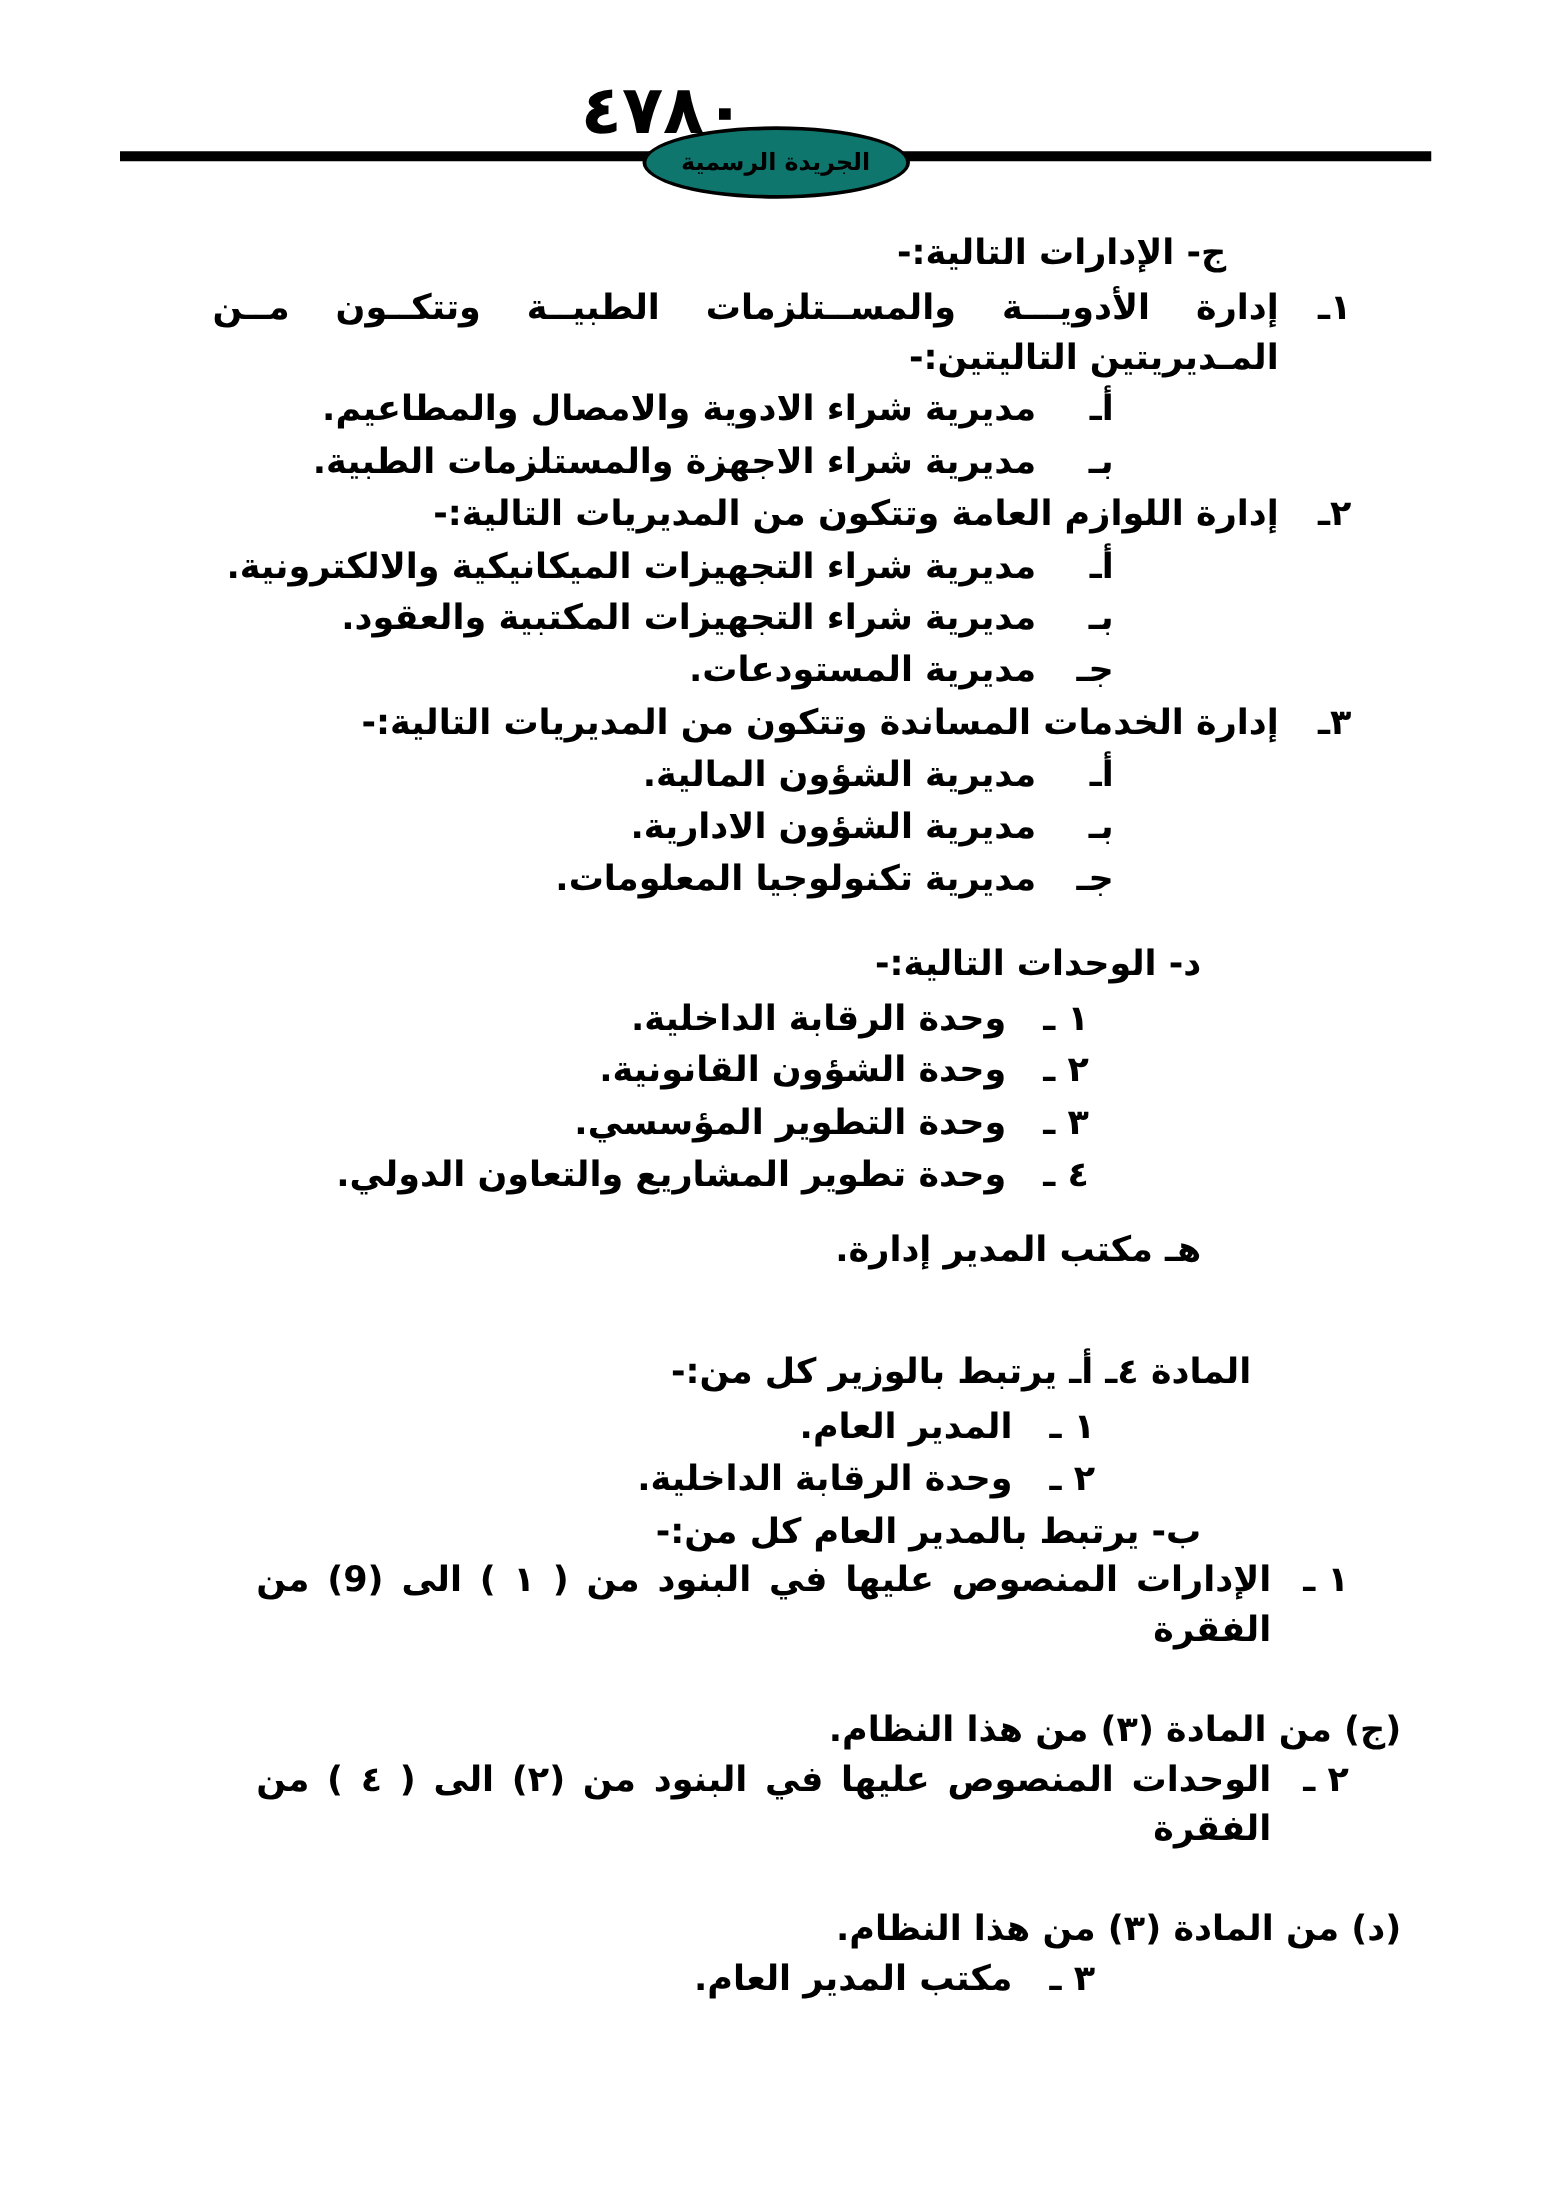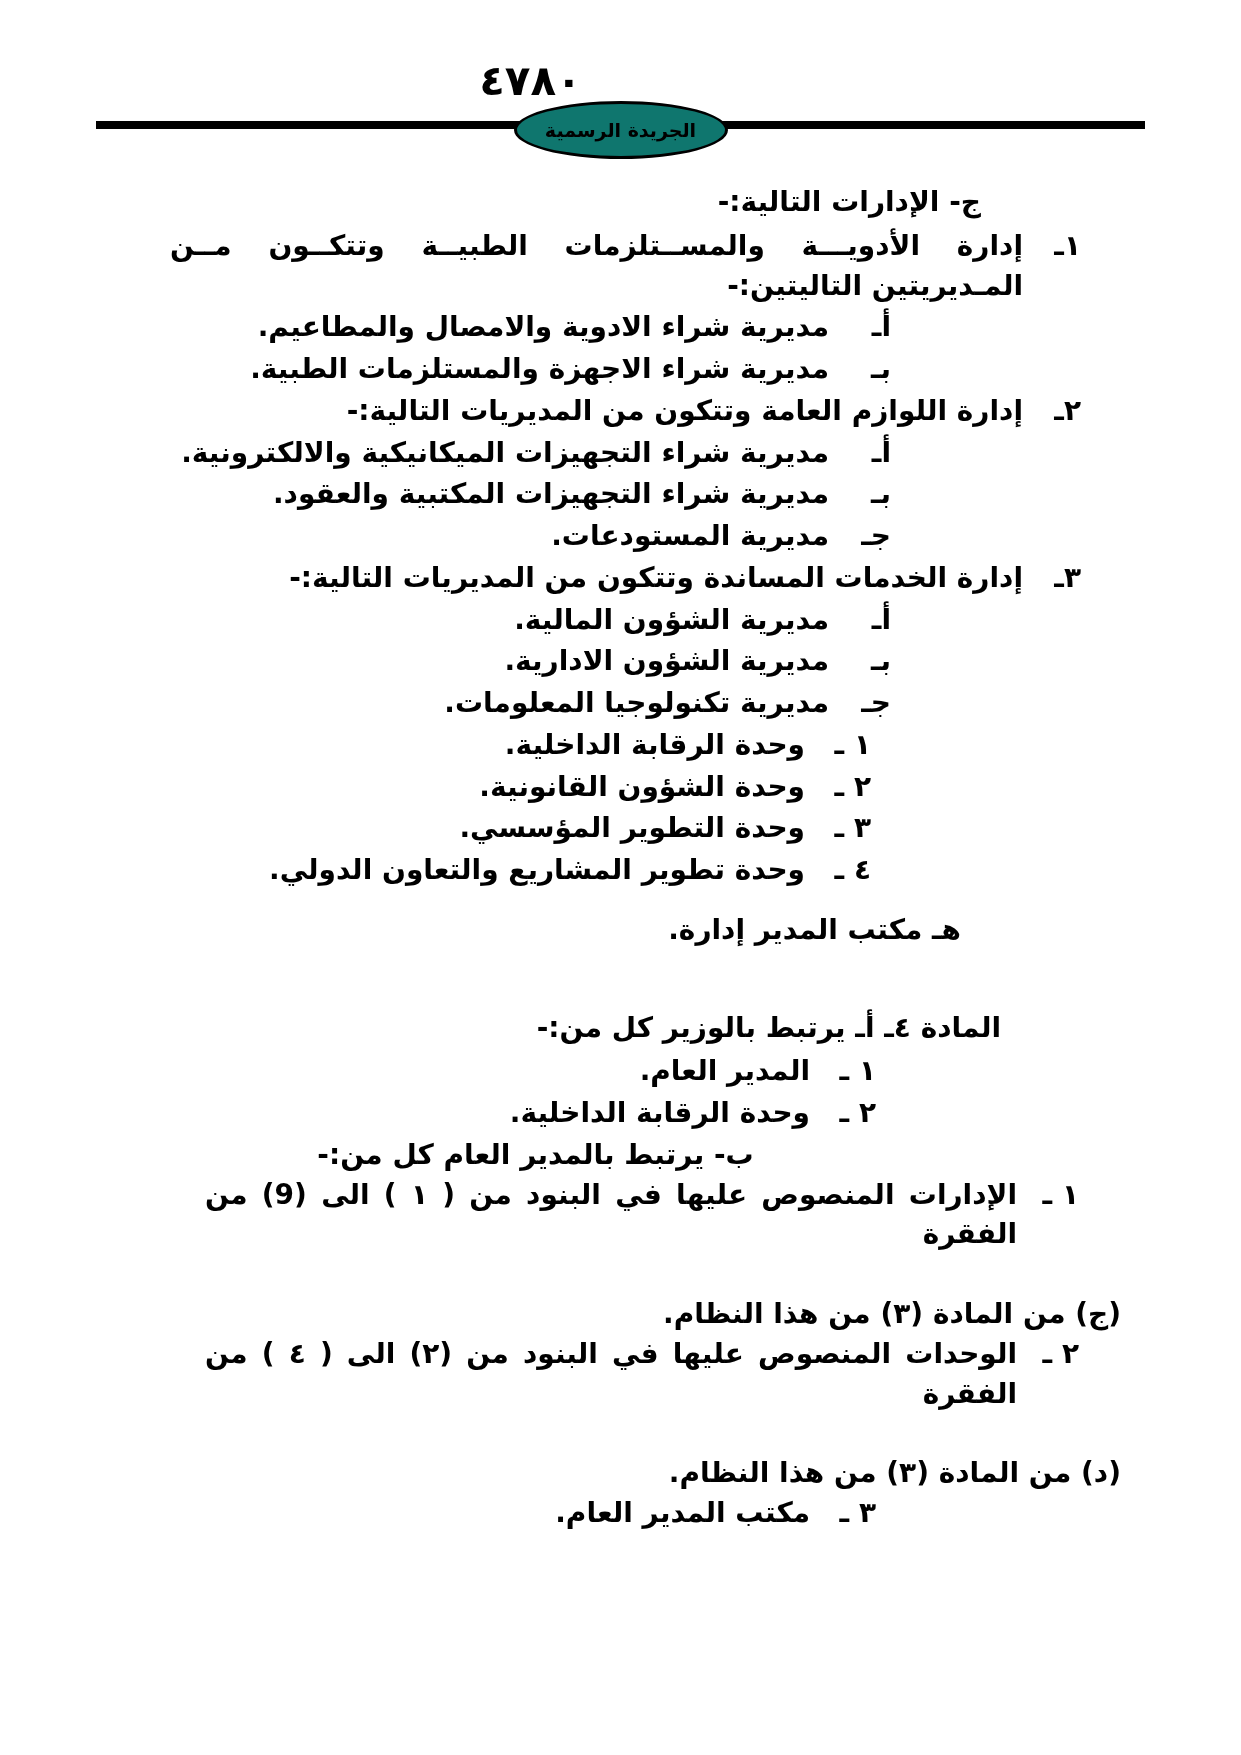--- a/index.html
+++ b/index.html
@@ -20,21 +20,21 @@
   .page-header {
     position: relative;
     height: 150px;
   }
   .page-number {
     position: absolute;
     top: 56px;
     left: 0;
     right: 0;
     text-align: center;
-    font-size: 42px;
+    font-size: 54px;
     font-weight: bold;
     letter-spacing: 2px;
     padding-right: 180px;
   }
   .header-rule {
     position: absolute;
     top: 121px;
     left: 96px;
     right: 96px;
     height: 8px;
@@ -129,21 +129,21 @@
     margin-top: 20px;
   }
 
   .article {
     text-align: right;
     padding-right: 120px;
     margin-top: 58px;
     margin-bottom: 4px;
   }
   .art-sub {
-    text-align: center;
+    text-align: right;
     padding-right: 160px;
     margin-top: 2px;
   }
   .art-list {
     padding-right: 245px;
   }
   .art-list .marker { width: 66px; }
   .art-list .txt { }
 
   .art-list-wide {
@@ -217,20 +217,21 @@
   </div>
   <div class="num-row level2">
     <div class="marker">بـ</div>
     <div class="txt">مديرية الشؤون الادارية.</div>
   </div>
   <div class="num-row level2">
     <div class="marker">جـ</div>
     <div class="txt">مديرية تكنولوجيا المعلومات.</div>
   </div>
 
+  <div class="lvl-d">د- الوحدات التالية:-</div>
 
   <div class="num-row units">
     <div class="marker">١ ـ</div>
     <div class="txt">وحدة الرقابة الداخلية.</div>
   </div>
   <div class="num-row units">
     <div class="marker">٢ ـ</div>
     <div class="txt">وحدة الشؤون القانونية.</div>
   </div>
   <div class="num-row units">

